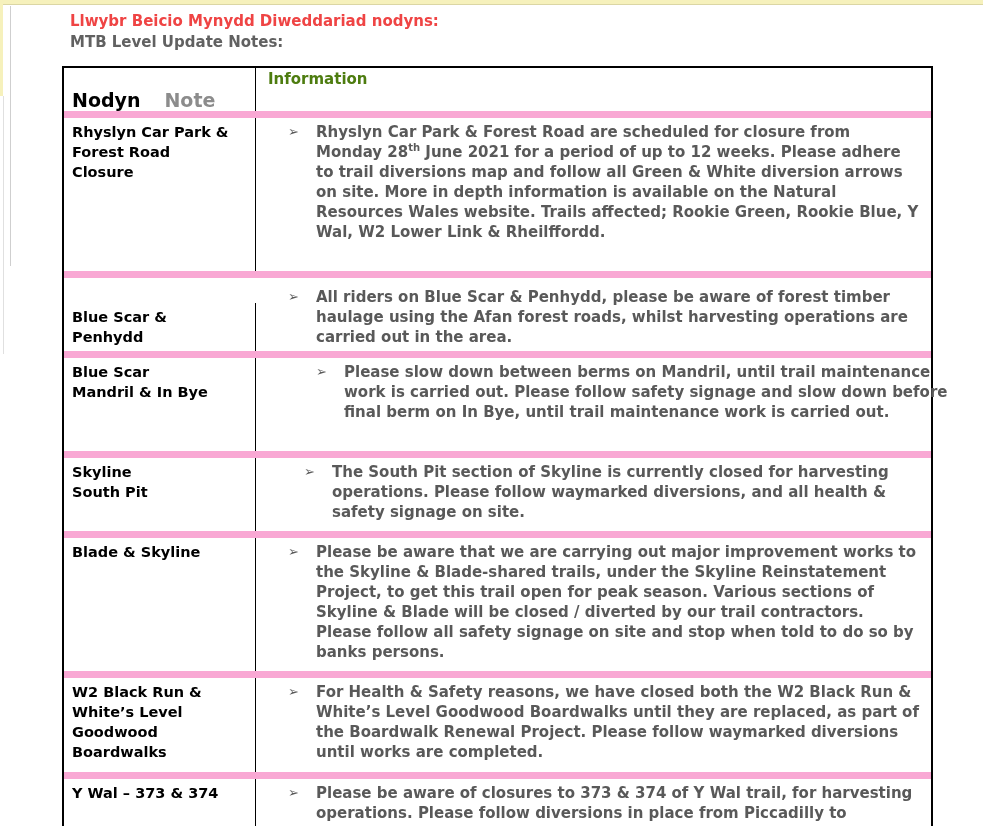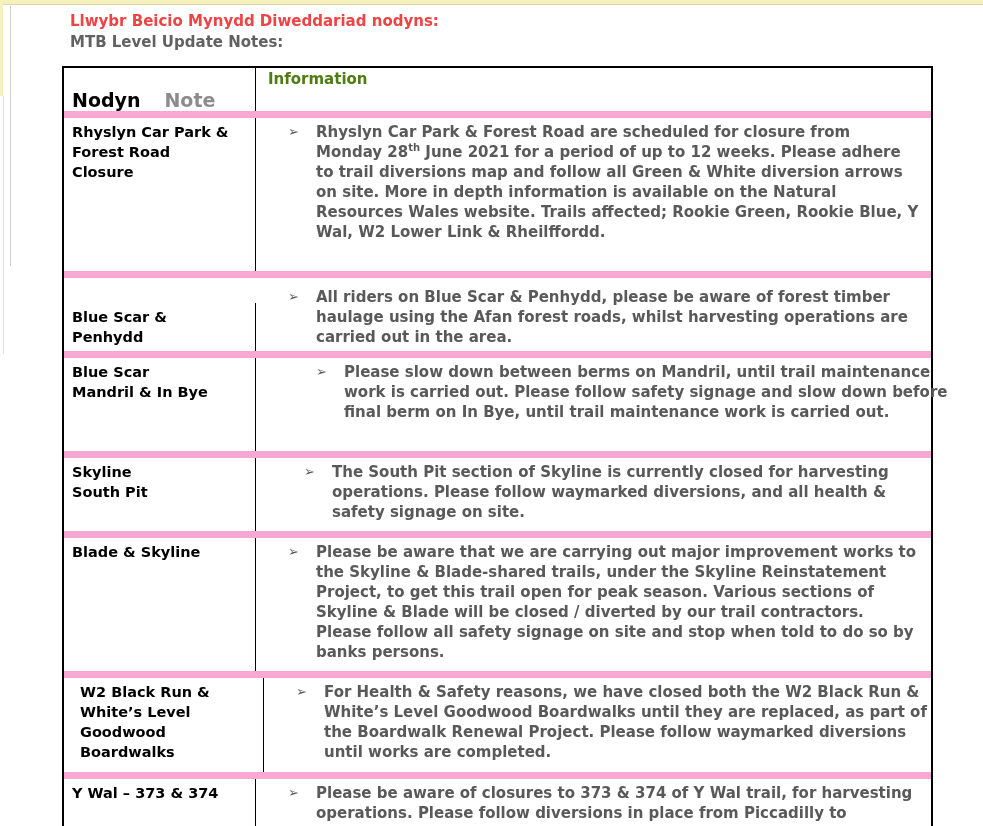--- a/index.html
+++ b/index.html
@@ -78,21 +78,21 @@
     color: #595959;
   }
   .info-text sup { font-size: 10px; line-height: 0; }
 
   
   .row-0 { min-height: 160px; }
   .row-1 { min-height: 80px; align-items: flex-end; }
   .row-2 { min-height: 100px; gap: 28px; }
   .row-3 { min-height: 80px; gap: 16px; }
   .row-4 { min-height: 140px; }
-  .row-5 { min-height: 101px; padding-left: 8px; }
+  .row-5 { min-height: 101px; }
   .row-6 { min-height: 65px; }
 </style>
 </head>
 <body>
 
 <div class="top-accent-strip" style="background-color: rgb(246, 241, 188);"></div>
 <div class="left-accent-strip" style="background-color: rgb(246, 241, 188);"></div>
 <div class="left-edge-line"></div>
 <div class="left-edge-line-2"></div>
 

